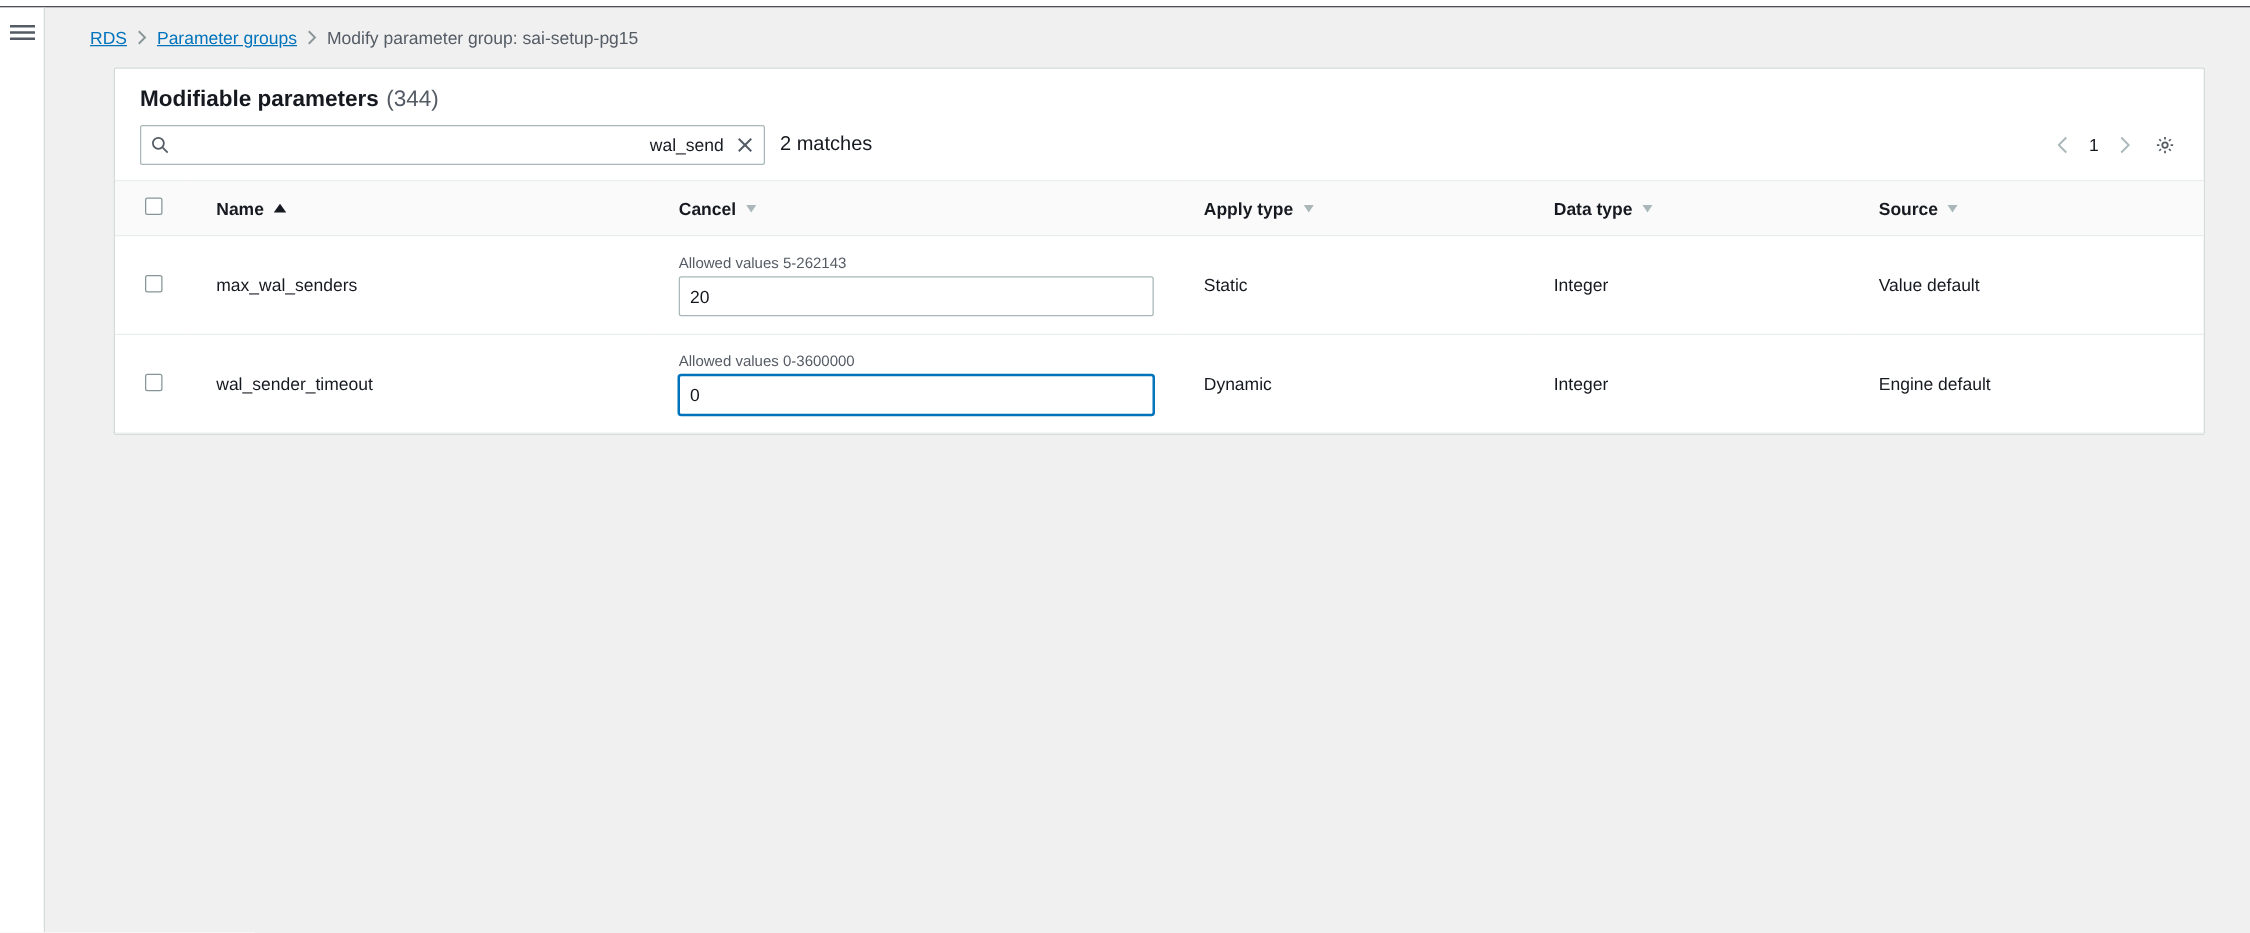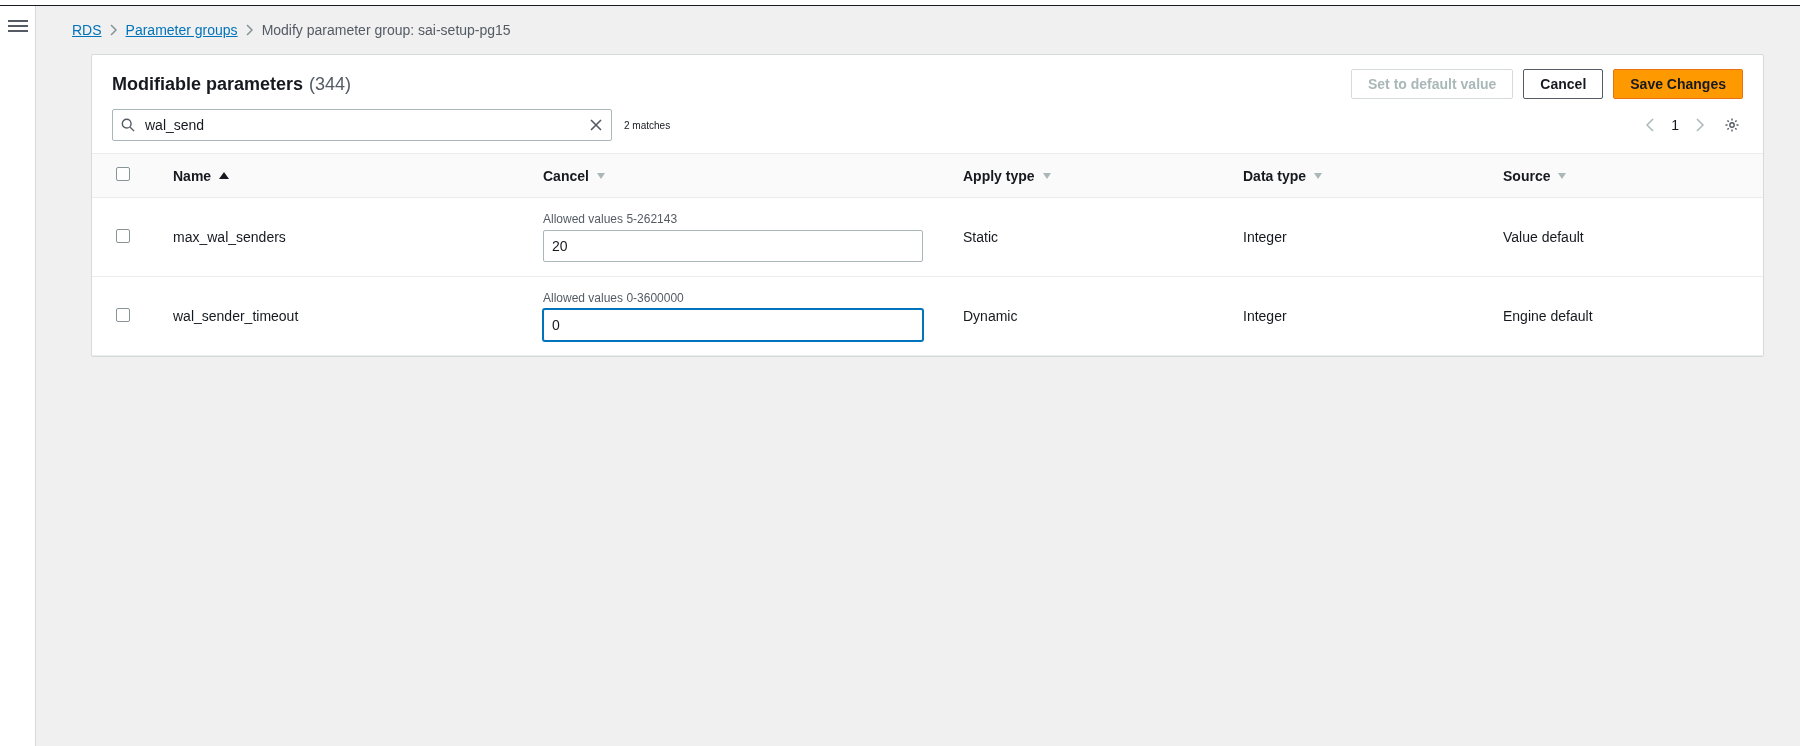--- a/index.html
+++ b/index.html
@@ -96,22 +96,23 @@
   }
   .search-wrap{display:flex;align-items:center;gap:12px;}
   .search{
     display:flex;align-items:center;gap:8px;
     border:1px solid var(--border2);border-radius:2px;
     padding:0 8px;height:32px;width:500px;background:#fff;
   }
   .search input{
     flex:1;border:none;outline:none;font-size:14px;font-family:inherit;color:#16191f;
     background:transparent;
-  }
-  .matches{color:var(--text);font-size:10px;text-align:right;}
+    text-align:right;
+  }
+  .matches{color:var(--text);font-size:16px;text-align:right;}
 
   .pager{display:flex;align-items:center;gap:10px;}
   .pager .pg-num{font-size:14px;}
   .icon-btn{width:22px;height:22px;display:flex;align-items:center;justify-content:center;cursor:pointer;color:#545b64;}
   .icon-btn.disabled{color:#aab7b8;cursor:default;}
 
   table.grid{width:100%;border-collapse:collapse;}
   table.grid th{
     background:var(--th-bg);
     text-align:left;
@@ -181,25 +182,20 @@
       </span>
       <span class="cur">Modify parameter group: sai-setup-pg15</span>
     </div>
 
     <div class="panel">
 
       <div class="panel-head">
         <div class="ptitle">
           <span>Modifiable parameters</span>
           <span class="count">(344)</span>
-        </div>
-        <div class="actions">
-          <button class="btn" disabled="">Set to default value</button>
-          <button class="btn">Cancel</button>
-          <button class="btn primary">Save Changes</button>
         </div>
       </div>
 
       <div class="tools">
         <div class="search-wrap">
           <div class="search">
             <span>
               <svg width="14" height="14" viewBox="0 0 16 16">
                   <circle cx="6.5" cy="6.5" r="5" fill="none" stroke="#545b64" stroke-width="1.6"></circle>
                   <line x1="10.5" y1="10.5" x2="15" y2="15" stroke="#545b64" stroke-width="1.6"></line>

